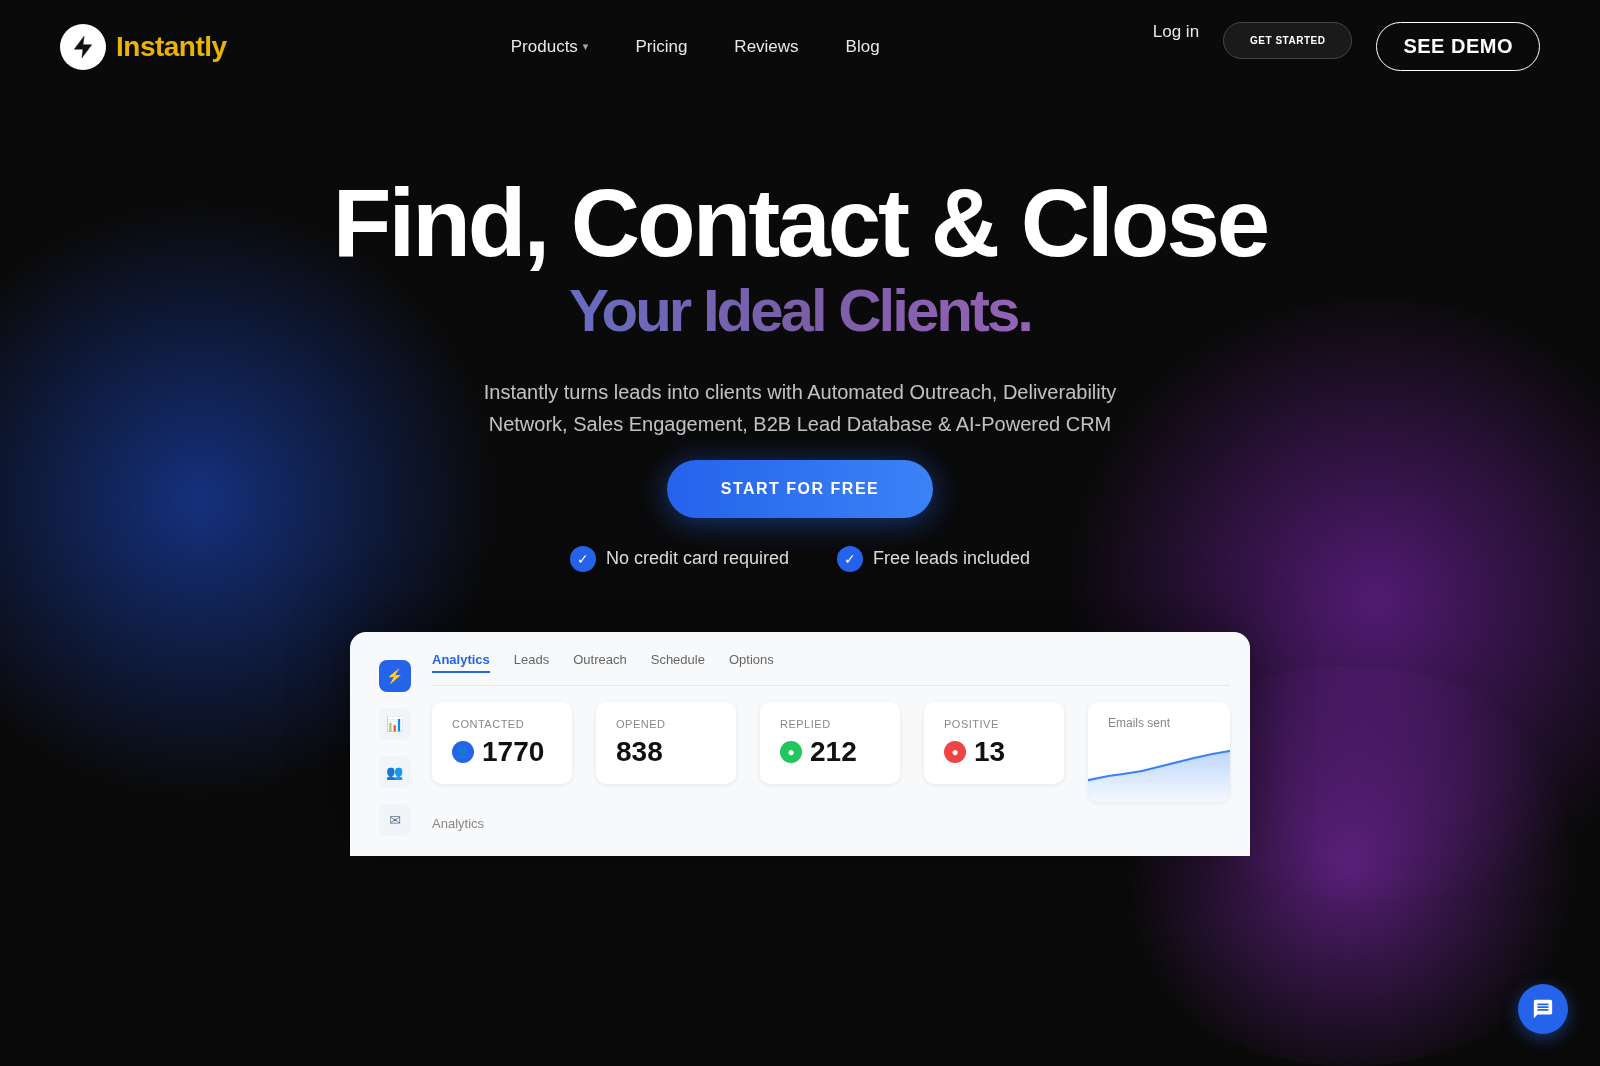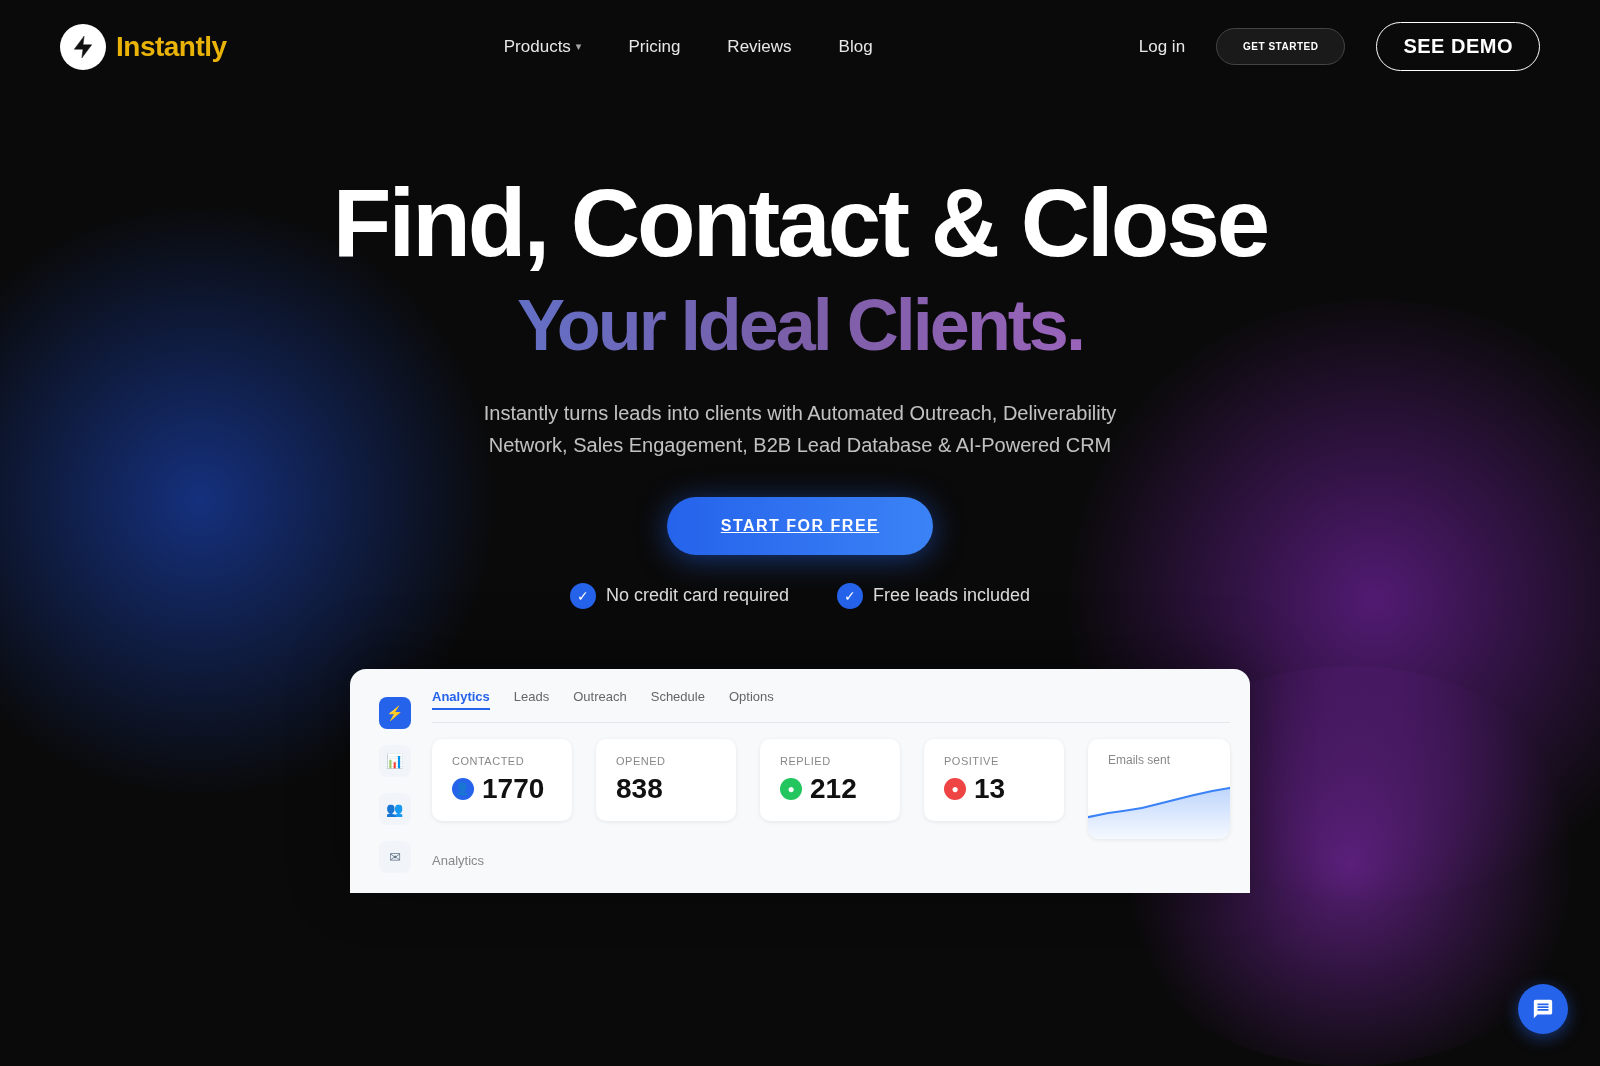--- a/index.html
+++ b/index.html
@@ -104,22 +104,22 @@
       padding-left: 11px;
     }
 
     .nav-link .chevron {
       font-size: 11px;
       opacity: 0.7;
     }
 
     .nav-right {
       display: flex;
-      align-items: center;
-      gap: 31px;
+      align-items: flex-start;
+      gap: 24px;
     }
 
     .btn-login {
       color: #fff;
       background: transparent;
       border: none;
       font-size: 17px;
       font-weight: 400;
       cursor: pointer;
       opacity: 0.9;
@@ -161,56 +161,55 @@
 
     .hero-headline {
       font-size: 96px;
       font-weight: 800;
       line-height: 1.05;
       color: #fff;
       letter-spacing: -3px;
     }
 
     .hero-headline-gradient {
-      font-size: 72px;
+      font-size: 60px;
       font-weight: 800;
       line-height: 1.1;
       letter-spacing: -3px;
       background: linear-gradient(90deg, #3b8cf8 0%, #7b5ea7 50%, #c96dd8 100%);
       -webkit-background-clip: text;
       -webkit-text-fill-color: transparent;
       background-clip: text;
-      margin-top: 12px;
+      margin-top: 4px;
     }
 
     .hero-sub {
       margin-top: 32px;
       font-size: 20px;
       line-height: 1.6;
       color: rgba(255,255,255,0.75);
       max-width: 680px;
       margin-left: auto;
       margin-right: auto;
     }
 
     .btn-start-free {
       display: inline-block;
-      margin-top: 36px;
+      margin-top: 20px;
       background: linear-gradient(90deg, #2563eb, #3b82f6);
       color: #fff;
       border: none;
       border-radius: 50px;
       padding: 20px 54px;
       font-size: 16px;
       font-weight: 800;
       letter-spacing: 1.5px;
       text-transform: uppercase;
       cursor: pointer;
       box-shadow: 0 4px 30px rgba(37,99,235,0.5);
-      text-decoration: underline;
     }
 
     .hero-badges {
       display: flex;
       justify-content: center;
       align-items: center;
       gap: 48px;
       margin-top: 28px;
     }
 

